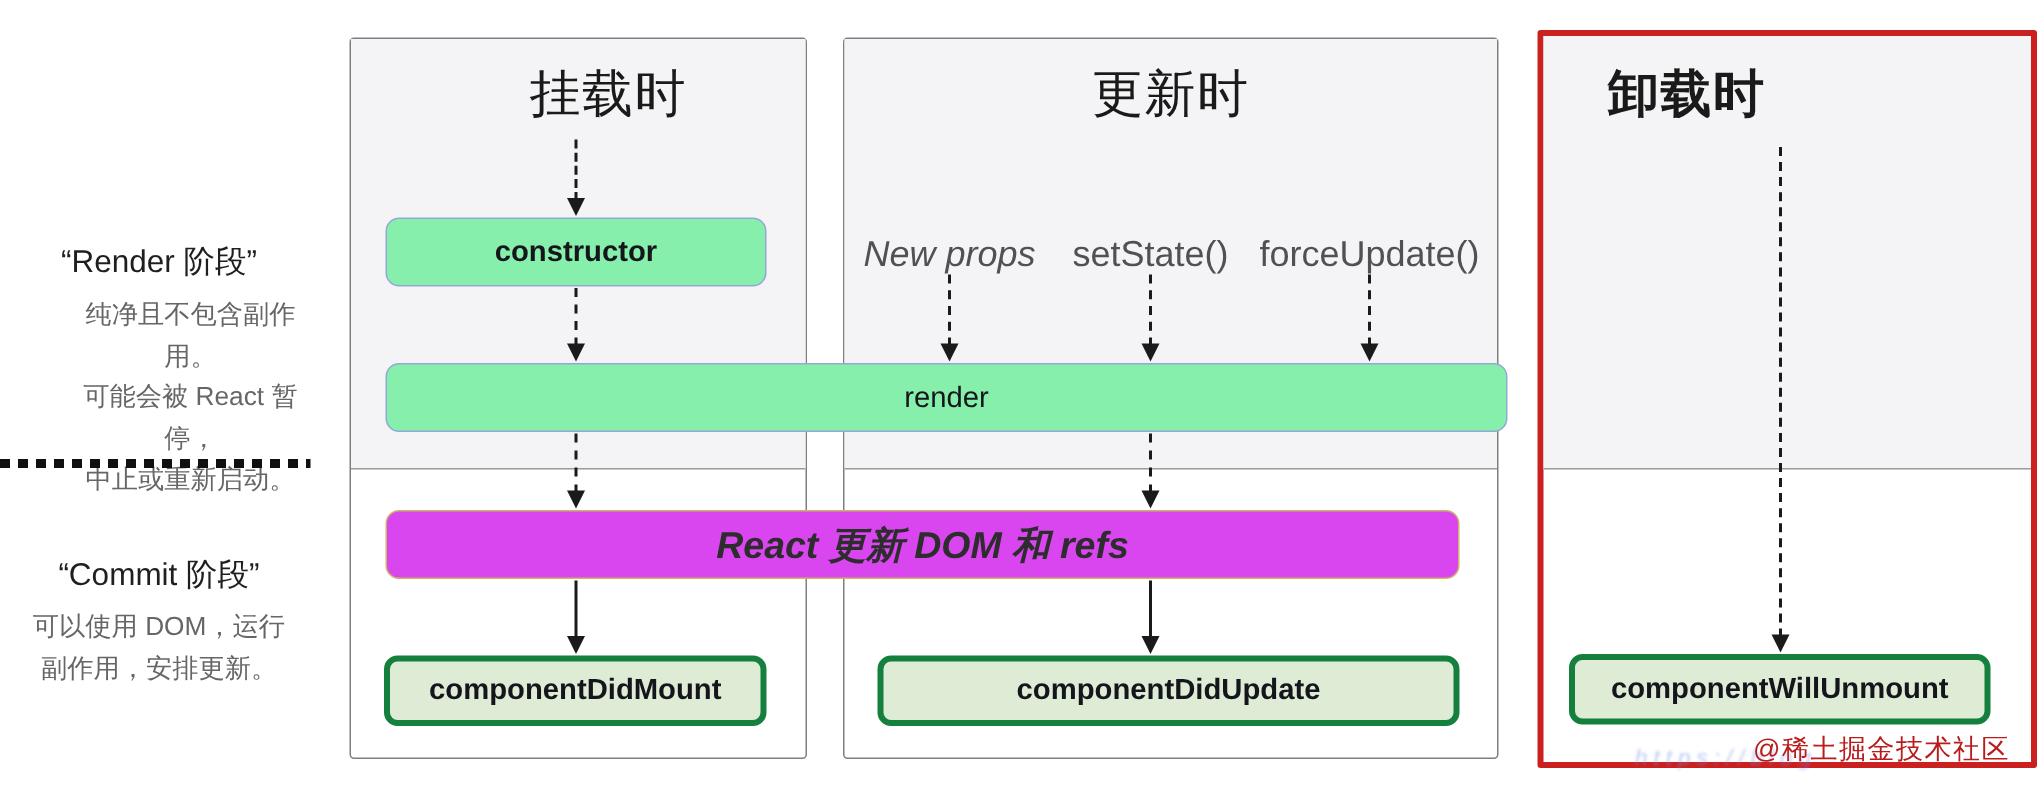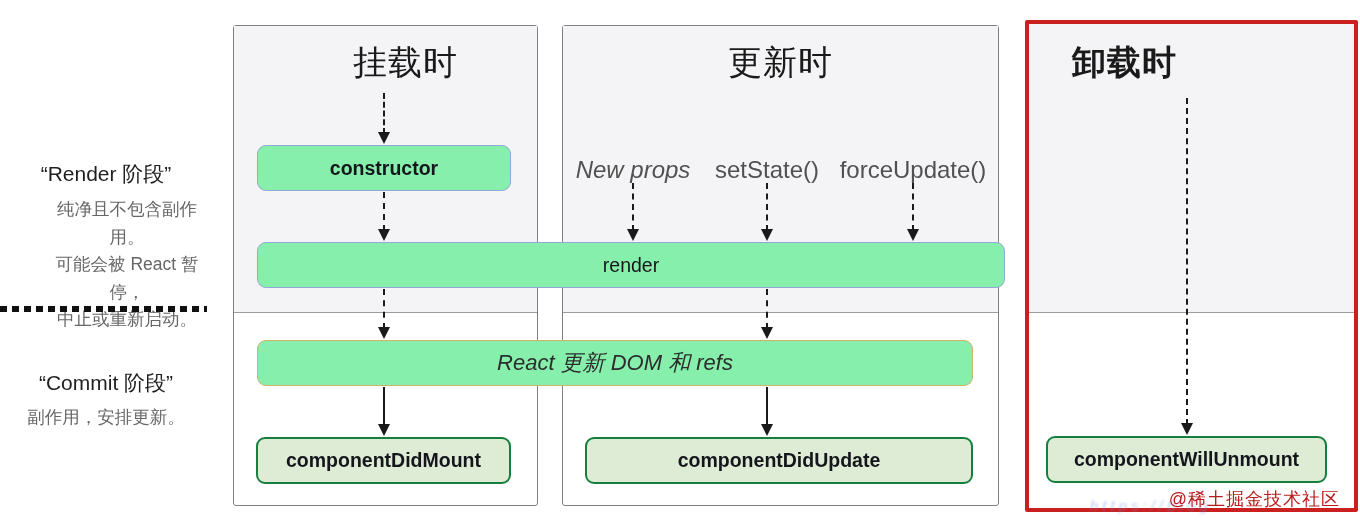--- a/index.html
+++ b/index.html
@@ -22,22 +22,22 @@
   
   .side{position:absolute;left:0;width:212px;text-align:center;}
   .side-title{font-size:21px;color:#1f1f1f;}
   .side-desc{font-size:17.5px;color:#666;line-height:27.5px;}
   .dotted-divider{position:absolute;left:0;top:306px;width:207px;height:6px;
     background:repeating-linear-gradient(90deg,#101010 0 7px,transparent 7px 12px);}
   
   .box{position:absolute;box-sizing:border-box;border-radius:9px;display:flex;align-items:center;justify-content:center;font-size:19.5px;color:#14161c;z-index:3;}
   .box.blue{background:#86efac;border:1px solid #91a9d6;}
   .box.bold{font-weight:bold;}
-  .box.yellow{background:#86efac;border:1px solid #cfb266;font-style:italic;font-weight:400;color:#2d2d2d;font-size:22px;}
-  .box.green{background:#deebd5;border:2px solid #15803d;font-weight:bold;}
+  .box.yellow{background:#d946ef;border:1px solid #cfb266;font-style:italic;font-weight:700;color:#2d2d2d;font-size:25px;}
+  .box.green{background:#deebd5;border:4px solid #15803d;font-weight:bold;}
   
   .trigger{position:absolute;top:156px;width:160px;text-align:center;font-size:24px;color:#515151;z-index:2;}
   .trigger.italic{font-style:italic;}
   
   .arrow{position:absolute;width:14px;z-index:4;}
   .arrow .shaft{position:absolute;left:50%;transform:translateX(-50%);top:0;bottom:10px;width:0;border-left:2px dashed #1a1a1a;}
   .arrow.solid .shaft{border-left-style:solid;}
   .arrow .head{position:absolute;bottom:0;left:50%;transform:translateX(-50%);width:0;height:0;
     border-left:6px solid transparent;border-right:6px solid transparent;border-top:12px solid #1a1a1a;}
   
@@ -56,20 +56,21 @@
       <div>可能会被 React 暂停，</div>
       <div>中止或重新启动。</div>
     </div>
   </div>
 
   <div class="dotted-divider"></div>
 
   <div class="side" style="top:369px;">
     <div class="side-title">“Commit 阶段”</div>
     <div class="side-desc" style="margin-top:7px;">
+      <div>可以使用 DOM，运行</div>
       <div>副作用，安排更新。</div>
     </div>
   </div>
 
   <div class="panel mounting">
     <div class="upper"></div>
   </div>
   <div class="panel updating">
     <div class="upper"></div>
   </div>

